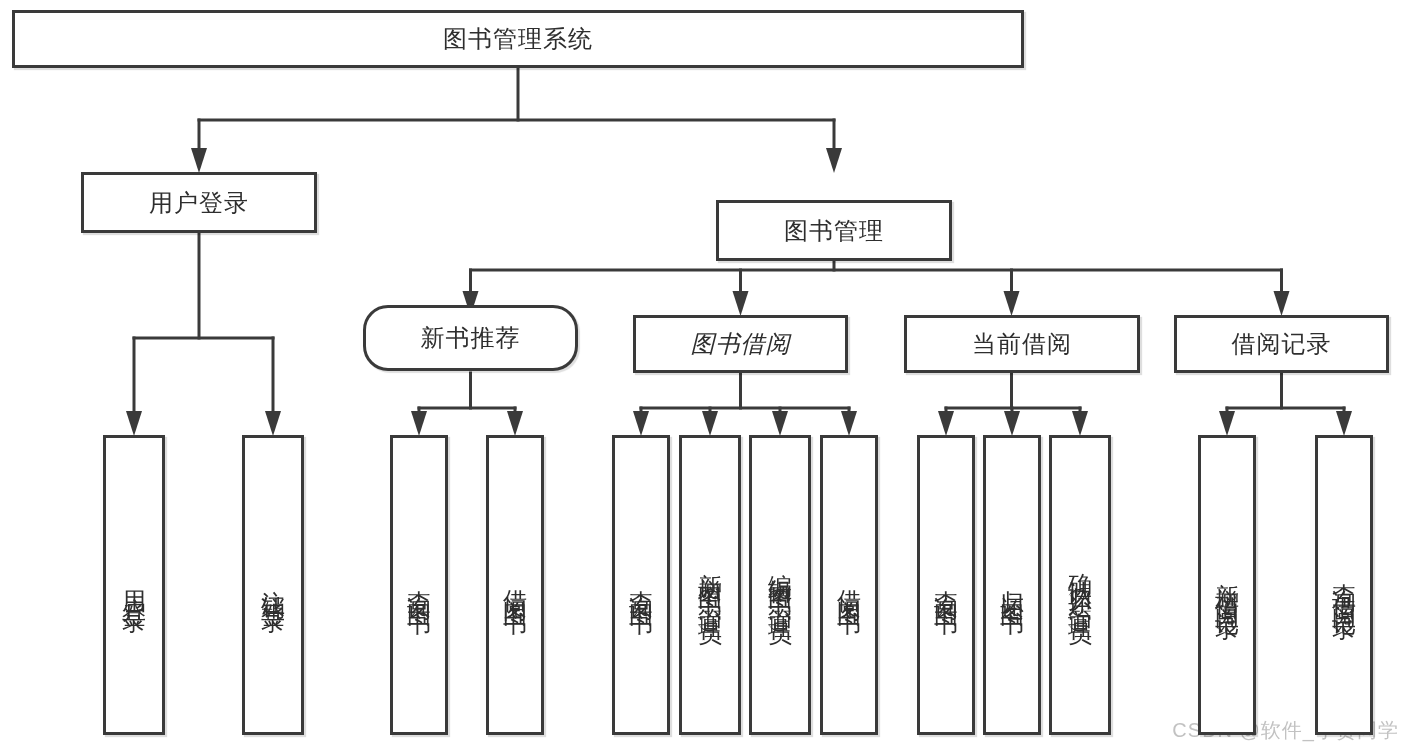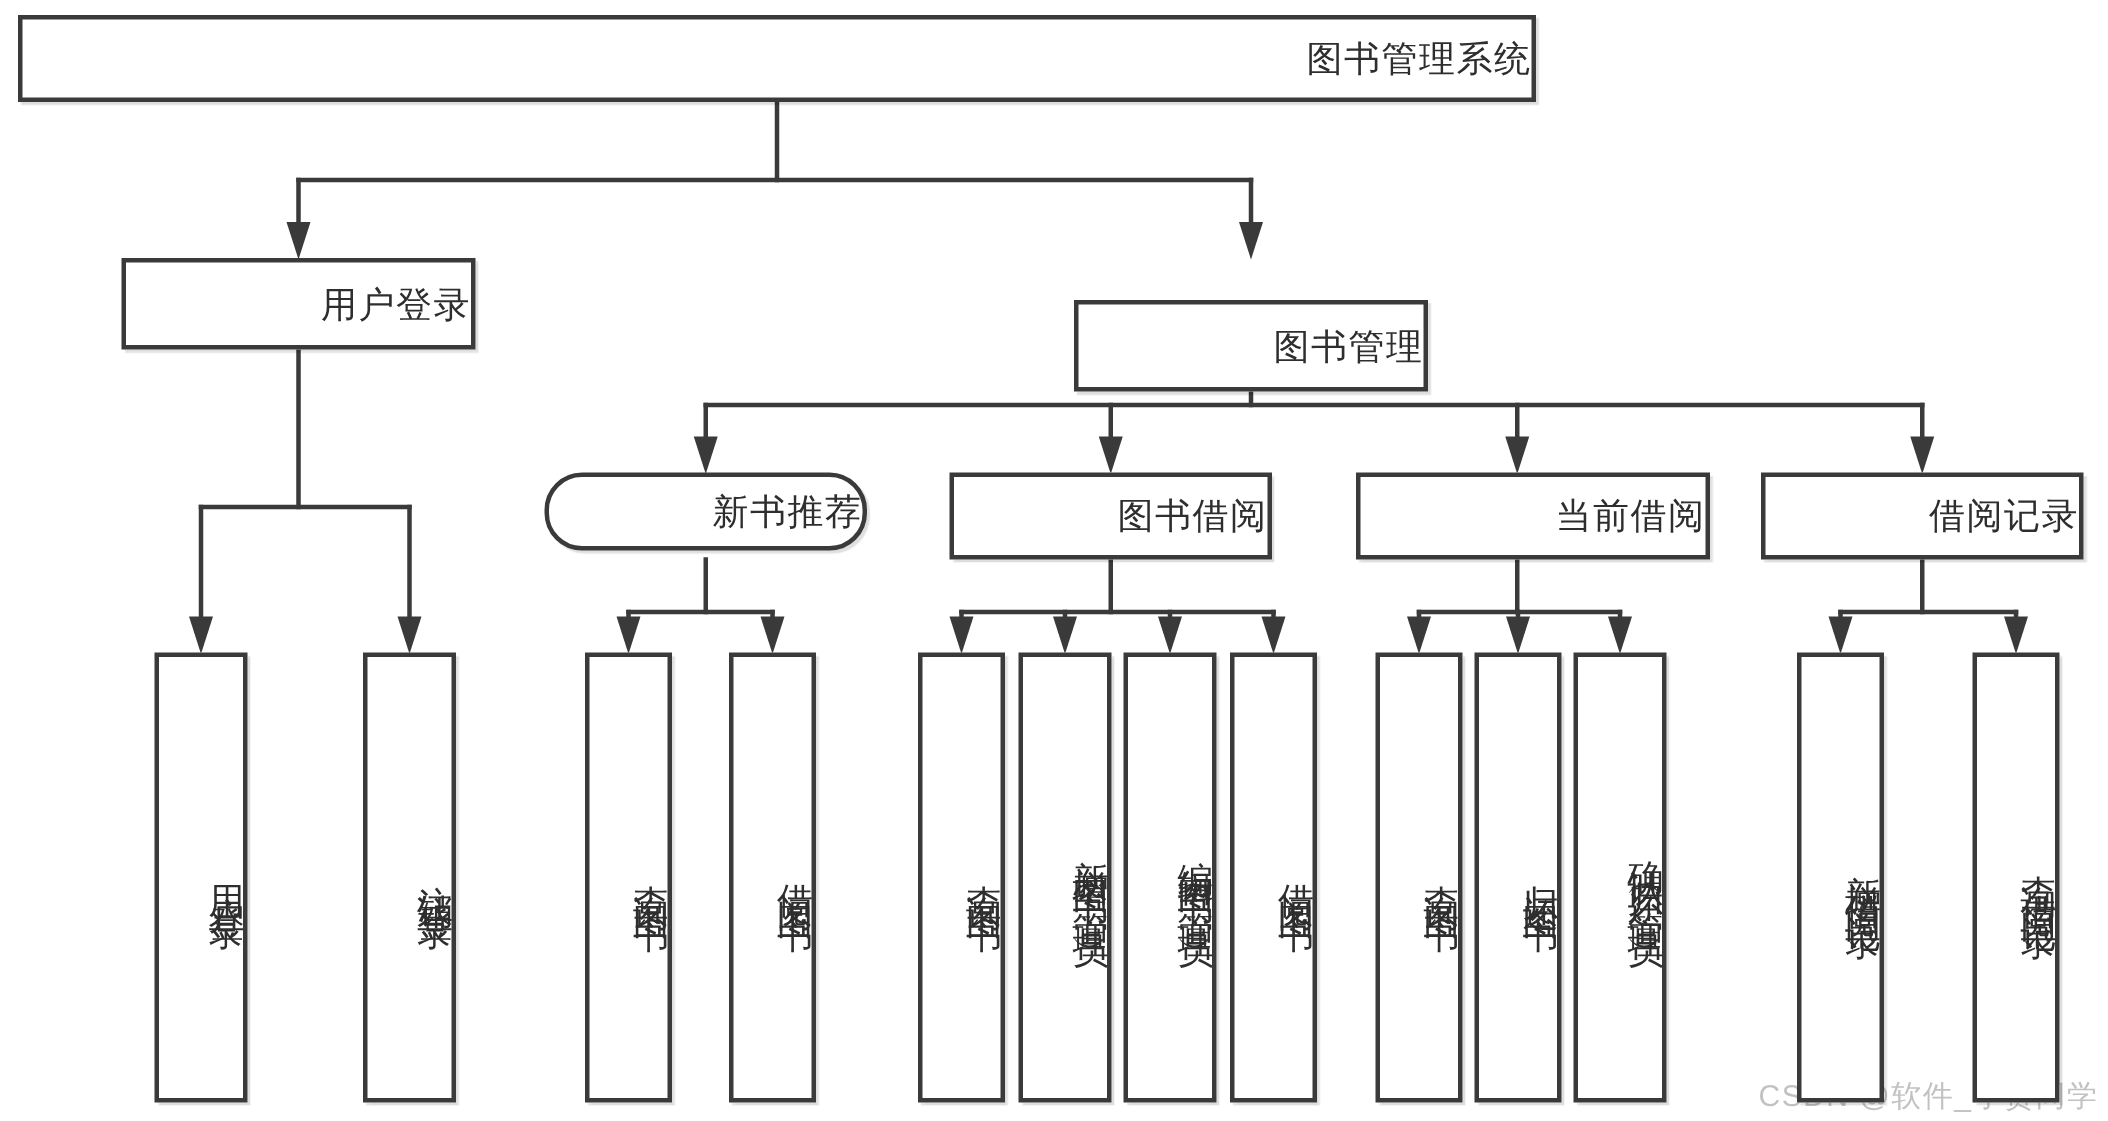--- a/index.html
+++ b/index.html
@@ -10,21 +10,21 @@
     position:relative;
     width:1405px; height:747px;
     background:var(--bg,#fff);
     overflow:hidden;
   }
   #connectors { position:absolute; left:0; top:0; }
   .node {
     position:absolute;
     background:var(--fill,#fff);
     border:3px solid var(--line,#3a3a3a);
-    display:flex; align-items:center; justify-content:flex-end;
+    display:flex; align-items:center; justify-content:center;
     color:var(--text,#2e2e2e);
     box-shadow:2px 2px 1px rgba(0,0,0,0.13);
   }
   .node.h span {
     font-size:24px;
     letter-spacing:1px;
     white-space:nowrap;
   }
   .node.v span {
     writing-mode:vertical-rl;
@@ -104,24 +104,24 @@
   <div id="watermark">CSDN @软件_小贺同学</div>
 <div class="node h" style="left: 12px; top: 10px; width: 1012px; height: 58px;">
       <span>图书管理系统</span>
     </div>
     <div class="node h" style="left: 81px; top: 172px; width: 236px; height: 61px;">
       <span>用户登录</span>
     </div>
     <div class="node h" style="left: 716px; top: 172px; width: 236px; height: 61px; margin-top: 28px;">
       <span>图书管理</span>
     </div>
-    <div class="node h" style="left: 363px; top: 315px; width: 215px; height: 52px; border-radius: 25px;">
+    <div class="node h" style="left: 363px; top: 305px; width: 215px; height: 66px; border-radius: 25px;">
       <span>新书推荐</span>
     </div>
-    <div class="node h" style="left: 633px; top: 315px; width: 215px; height: 58px;">
+    <div class="node h" style="left: 633px; top: 315px; width: 215px; height: 58px; font-style: italic;">
       <span>图书借阅</span>
     </div>
     <div class="node h" style="left: 904px; top: 315px; width: 236px; height: 58px;">
       <span>当前借阅</span>
     </div>
     <div class="node h" style="left: 1174px; top: 315px; width: 215px; height: 58px;">
       <span>借阅记录</span>
     </div>
     <div class="node v" style="left: 103px; top: 435px; width: 62px; height: 300px;">
       <span>用户登录</span>

